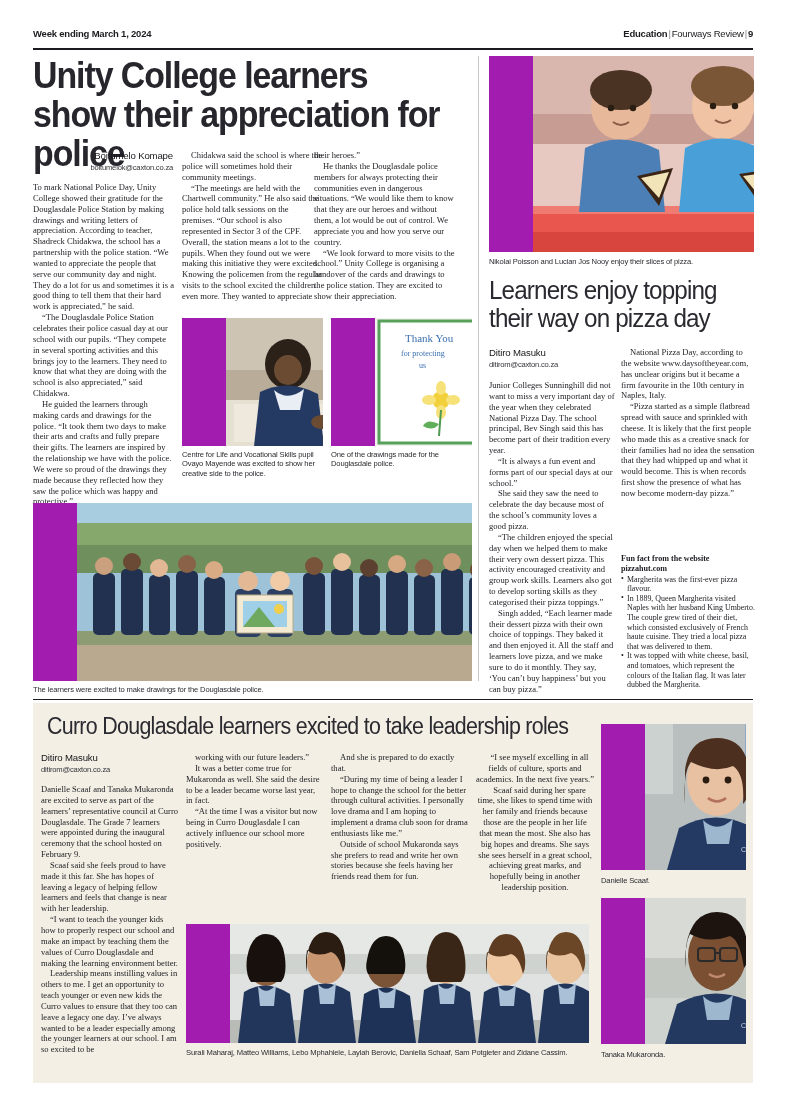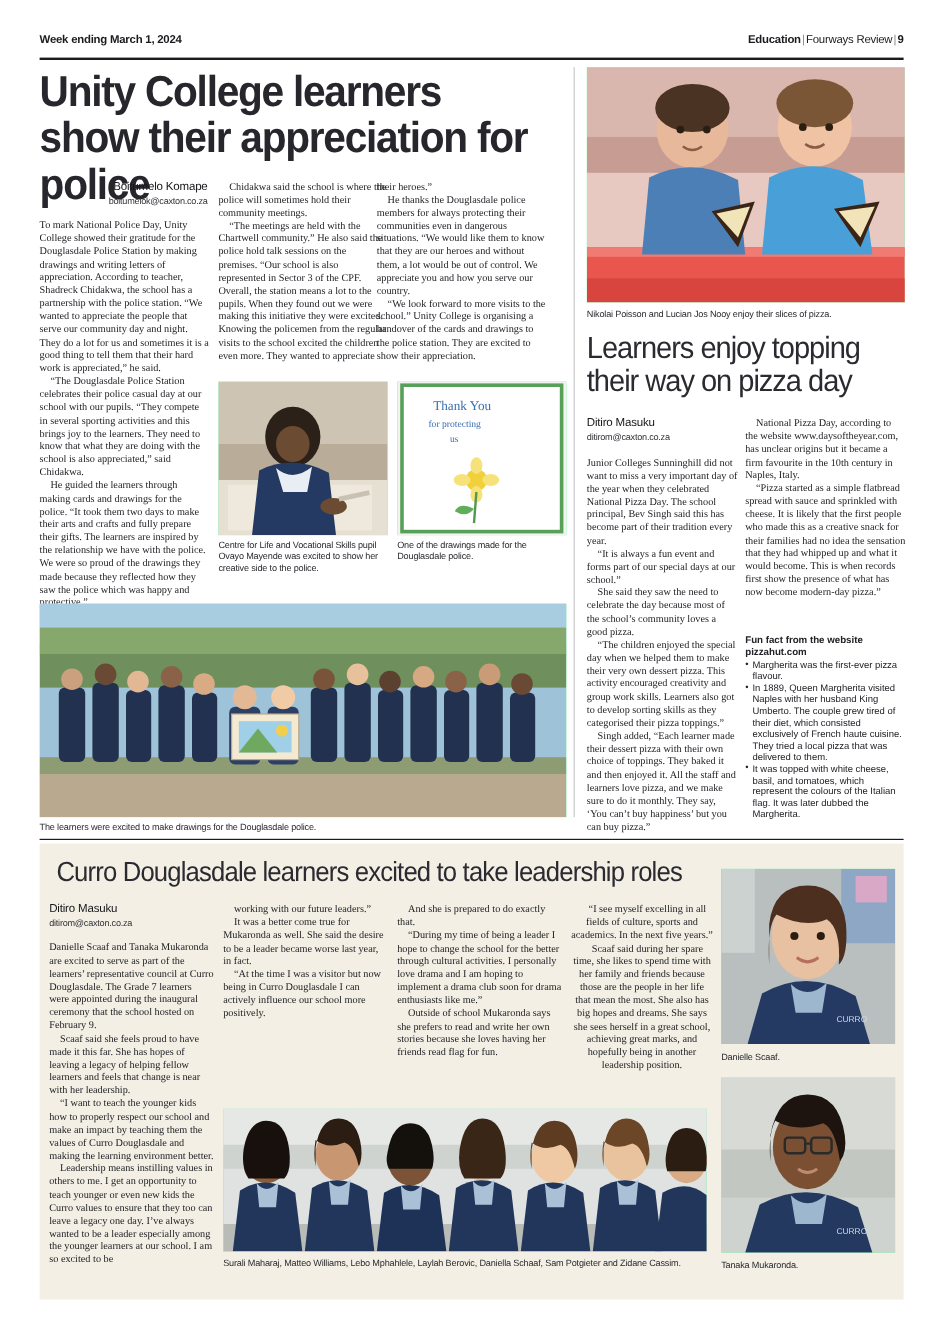--- a/index.html
+++ b/index.html
@@ -79,26 +79,26 @@
 
   
   .caption {
     position: absolute;
     font-family: "Liberation Sans", sans-serif;
     font-size: 7.6px; line-height: 9.3px;
     color: #2b2b31; letter-spacing: -0.15px;
   }
 
   
-  .photo { position: absolute; overflow: hidden; background: #86efac; }
+  .photo { position: absolute; overflow: hidden; background: #a21caf; padding-left: 44px; }
 
   
   .funfact {
-    position: absolute; left: 621px; top: 529px; width: 134px;
-    font-family: Liberation Sans, sans-serif;
+    position: absolute; left: 621px; top: 554px; width: 134px;
+    font-family: Liberation Serif, serif;
     font-size: 7.9px; line-height: 9.6px; color: #212127;
   }
   .funfact .ff-title { font-weight: bold; font-size: 8.1px; line-height: 9.8px; margin-bottom: 1px; }
   .funfact ul { list-style: none; }
   .funfact li { position: relative; padding-left: 6px; margin-bottom: 0px; }
   .funfact li:before { content: "•"; position: absolute; left: 0; top: -0.5px; }
 
   
   .panel-beige {
     position: absolute; left: 33px; top: 703px; width: 720px; height: 380px;
@@ -309,21 +309,21 @@
 
   <div class="col" style="left:186px;top:752px;width:137px;">
     <p>working with our future leaders.”</p>
     <p>It was a better come true for Mukaronda as well. She said the desire to be a leader became worse last year, in fact.</p>
     <p>“At the time I was a visitor but now being in Curro Douglasdale I can actively influence our school more positively.</p>
   </div>
 
   <div class="col" style="left:331px;top:752px;width:137px;">
     <p>And she is prepared to do exactly that.</p>
     <p>“During my time of being a leader I hope to change the school for the better through cultural activities. I personally love drama and I am hoping to implement a drama club soon for drama enthusiasts like me.”</p>
-    <p>Outside of school Mukaronda says she prefers to read and write her own stories because she loves having her friends read flag for fun.</p>
+    <p>Outside of school Mukaronda says she prefers to read and write her own stories because she feels having her friends read them for fun.</p>
   </div>
 
   <div class="col" style="left:476px;top:752px;width:118px;text-align:center;">
     <p>“I see myself excelling in all fields of culture, sports and academics. In the next five years.”</p>
     <p>Scaaf said during her spare time, she likes to spend time with her family and friends because those are the people in her life that mean the most. She also has big hopes and dreams. She says she sees herself in a great school, achieving great marks, and hopefully being in another leadership position.</p>
   </div>
 
   <div class="photo" style="left:601px;top:724px;width:145px;height:146px;">
     <svg width="145" height="146" viewBox="0 0 145 146">
       <rect width="145" height="146" fill="#bfc4c4"></rect>

